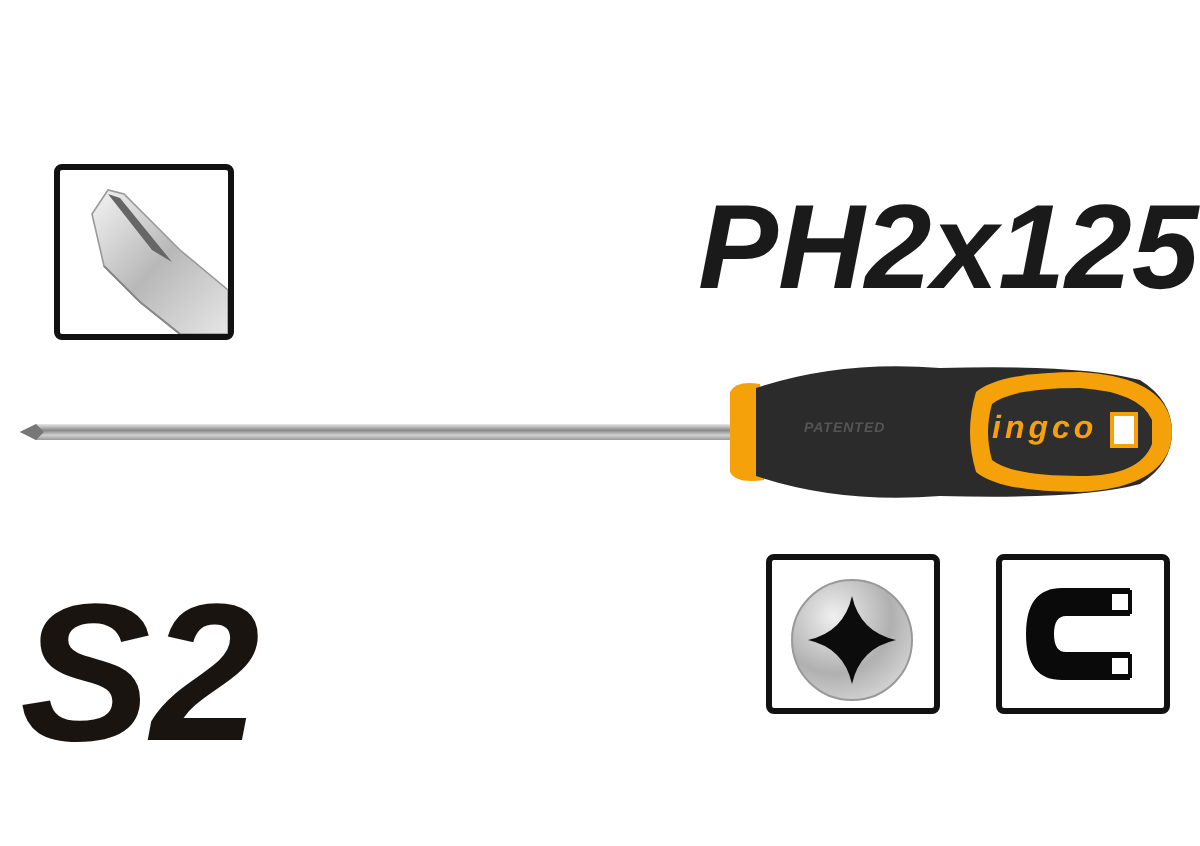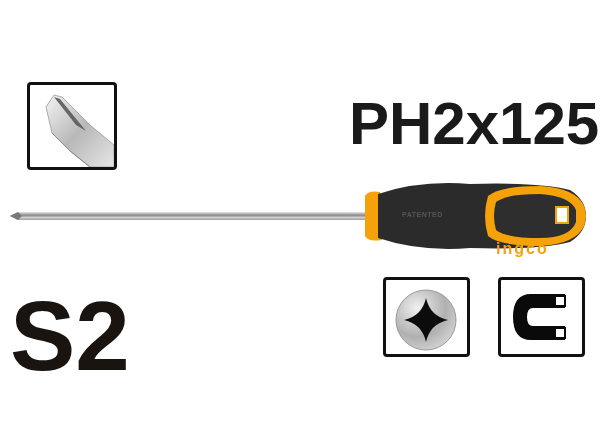--- a/index.html
+++ b/index.html
@@ -1,21 +1,21 @@
 <!DOCTYPE html>
 <html><head>
 <meta charset="utf-8">
 <style>
   html,body{margin:0;padding:0;background:#fff;}
   body{width:600px;height:423px;position:relative;overflow:hidden;font-family:"Liberation Sans",sans-serif;}
-  .abs{position:absolute;}
+  .abs{position:absolute;font-style:italic;}
   .model{left:349px;top:88px;font-size:60px;font-weight:bold;color:#1a1a1a;letter-spacing:0px;line-height:72px;}
   .mat{left:10px;top:284px;font-size:98px;font-weight:bold;color:#1a1410;line-height:104px;}
   .iconbox{border:3px solid #111;border-radius:4px;background:#fff;box-sizing:border-box;}
-  .handle-text{font-size:15px;font-weight:bold;color:#f5a20a;letter-spacing:1px;margin-top:34px;}
+  .handle-text{font-size:15px;font-weight:bold;color:#f5a20a;letter-spacing:1px;}
   .patent{font-size:7px;color:#555;letter-spacing:0.5px;font-weight:bold;}
 </style>
 </head>
 <body>
 
 <div class="abs iconbox" style="left:27px;top:82px;width:90px;height:88px;">
   <svg width="84" height="82" viewBox="0 0 84 82">
     <defs>
       <linearGradient id="tipg" x1="0" y1="0" x2="1" y2="1">
         <stop offset="0" stop-color="#f4f4f4"></stop>

